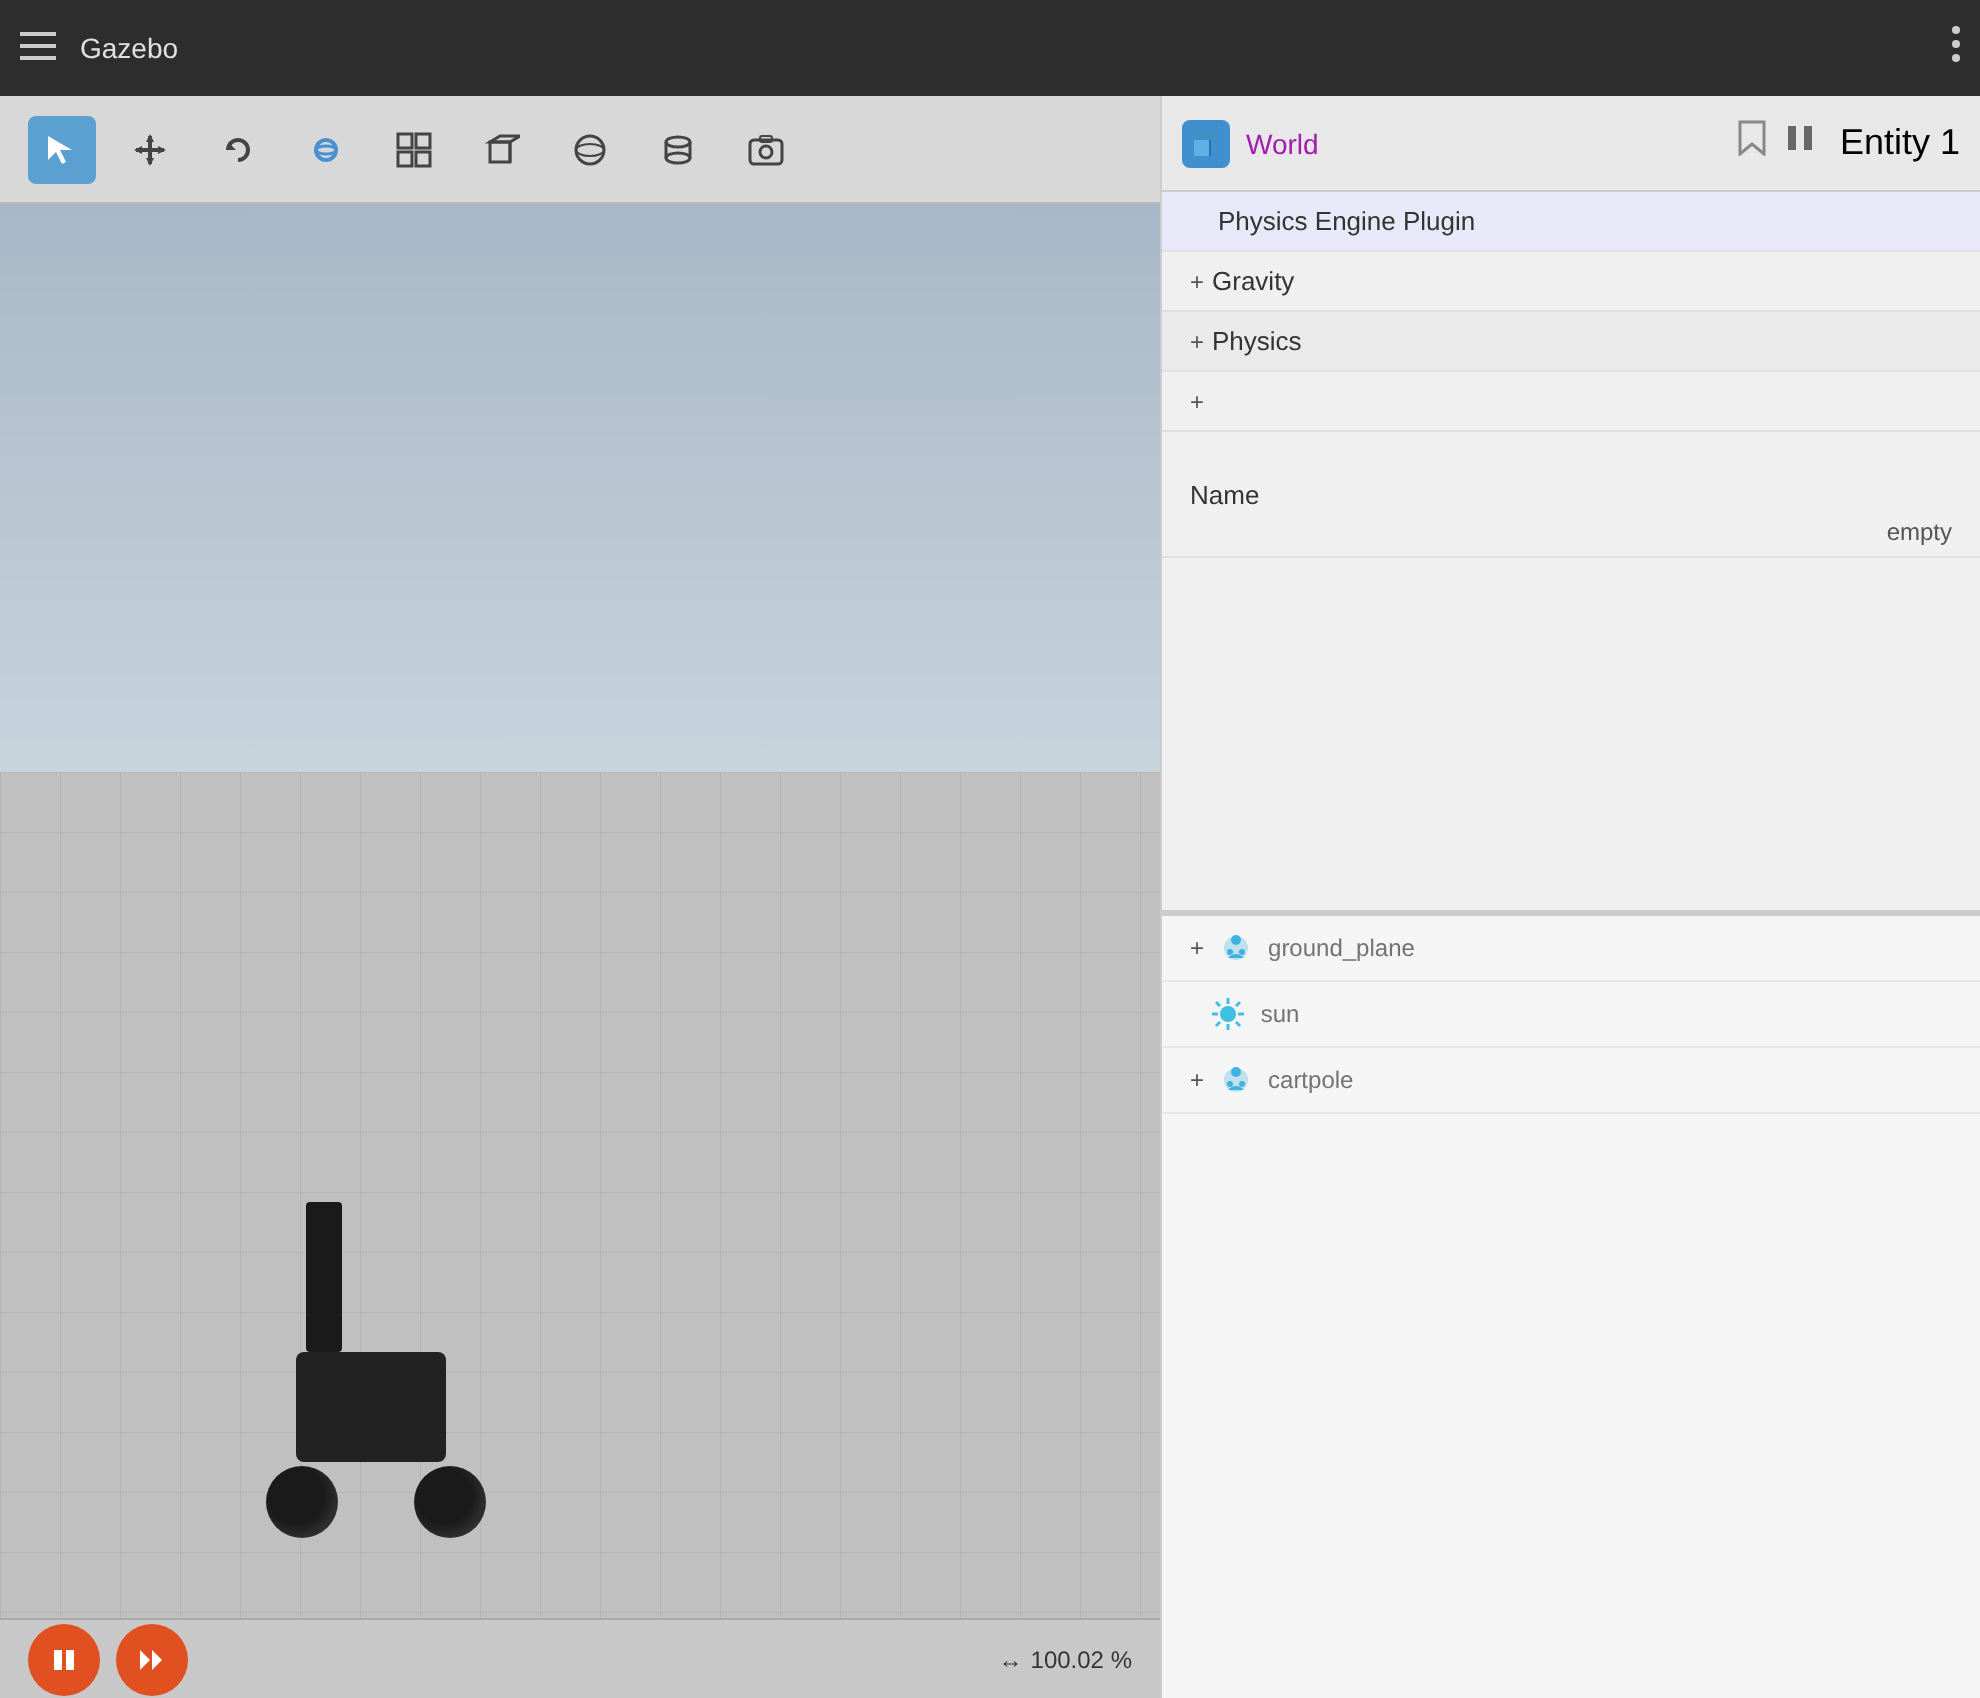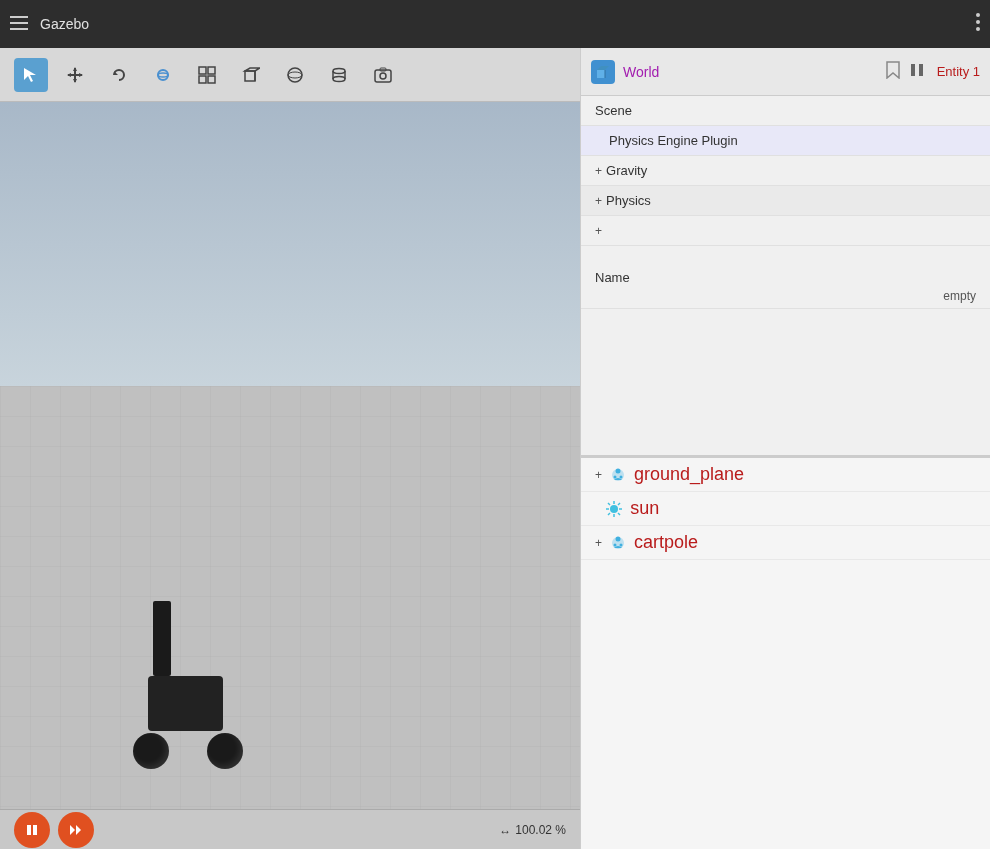--- a/index.html
+++ b/index.html
@@ -178,21 +178,21 @@
       background: #4090d0;
       border-radius: 4px;
       display: flex;
       align-items: center;
       justify-content: center;
       color: white;
       font-size: 13px;
     }
     .world-title { font-size: 14px; color: #a21caf; flex: 1; }
     .world-actions { display: flex; align-items: center; gap: 8px; color: #555; font-size: 16px; }
-    .entity-label { font-size: 13px; color: #b91c1c; margin-left: 4px; }
+    .entity-label { font-size: 18px; color: #000000; margin-left: 4px; }
 
     
     #properties-panel {
       flex: 0 0 360px;
       overflow-y: auto;
       border-bottom: 1px solid #ccc;
     }
     .prop-row {
       display: flex;
       align-items: center;
@@ -220,21 +220,21 @@
       cursor: pointer;
       gap: 6px;
     }
     .entity-expand { color: #555; font-size: 12px; }
     .entity-icon-model {
       width: 20px; height: 20px;
       display: flex; align-items: center; justify-content: center;
     }
     .model-icon svg { width: 18px; height: 18px; }
     .light-icon { font-size: 16px; }
-    .entity-name { color: #b91c1c; font-size: 18px; }
+    .entity-name { color: #737373; font-size: 12px; }
 
     
     ::-webkit-scrollbar { width: 6px; }
     ::-webkit-scrollbar-track { background: #f0f0f0; }
     ::-webkit-scrollbar-thumb { background: #bbb; border-radius: 3px; }
   </style>
 </head>
 <body>
 
 <div id="topbar">
@@ -396,23 +396,20 @@
             <rect x="2" y="2" width="4" height="12" fill="#666"></rect>
             <rect x="10" y="2" width="4" height="12" fill="#666"></rect>
           </svg>
         </span>
         <span class="entity-label">Entity 1</span>
       </div>
     </div>
 
     <div id="properties-panel">
 
-      <div class="prop-row">
-        <span class="prop-label">Scene</span>
-      </div>
 
       <div class="prop-row prop-indent" style="background:#e8e8f8;">
         <span class="prop-label">Physics Engine Plugin</span>
       </div>
 
       <div class="prop-row">
         <span class="prop-expand">+</span>
         <span class="prop-label">Gravity</span>
       </div>
 

